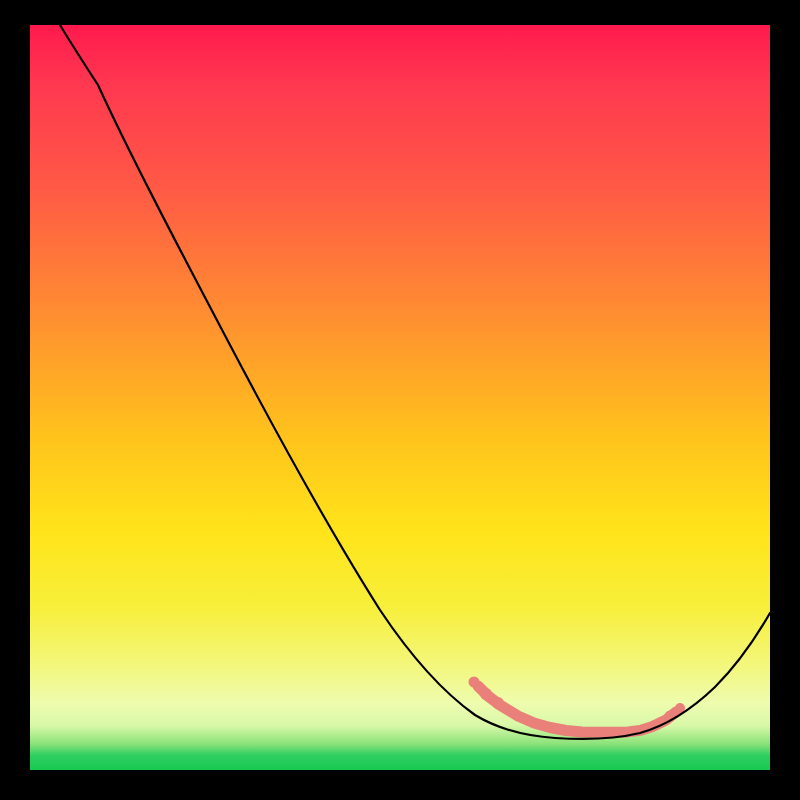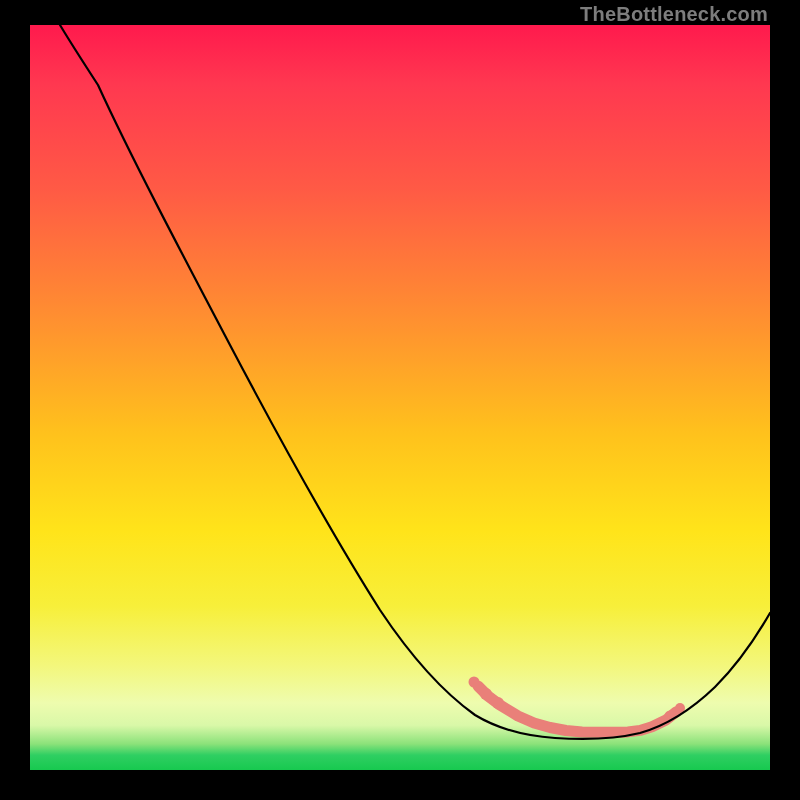--- a/index.html
+++ b/index.html
@@ -76,21 +76,20 @@
   }
   .marker-dot {
     fill: #e98079;
   }
 </style>
 </head>
 <body>
 
 <div class="frame">
 
-  <div class="watermark">TheBottleneck.com</div>
 
   <div class="plot-area">
 
     <svg class="curve" viewBox="0 0 740 745" preserveAspectRatio="none">
 
       <g>
 
         <path class="marker-stroke" d="M 448 661
                  L 458 671
                  L 470 680

